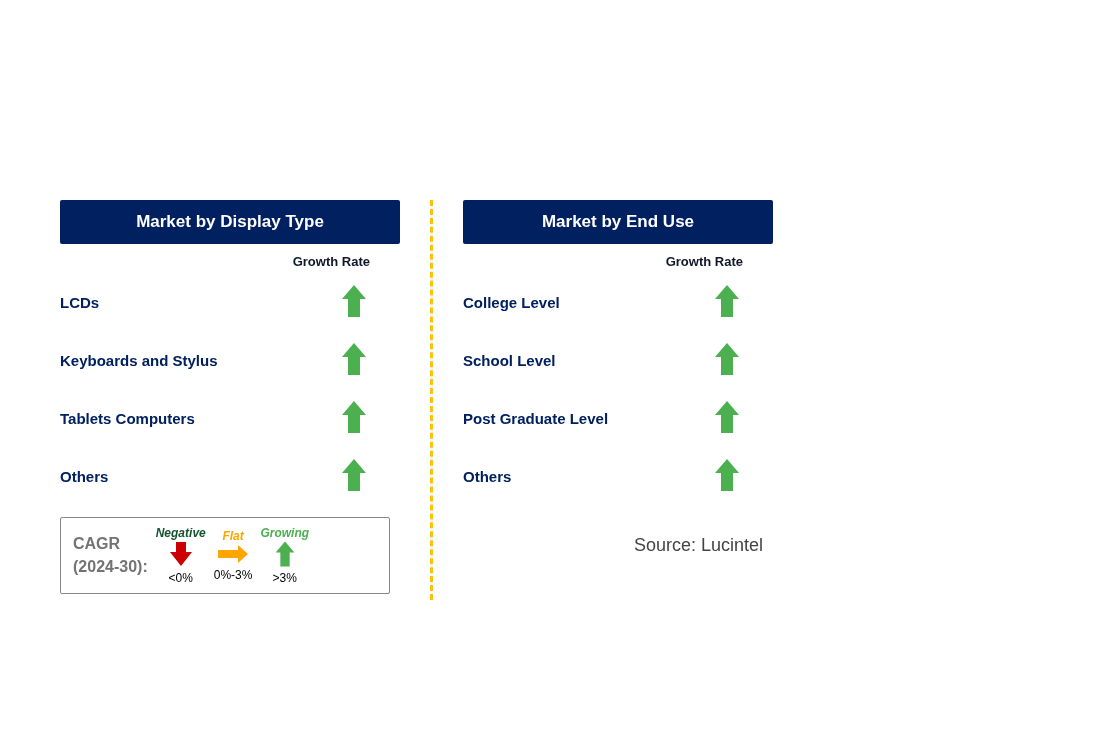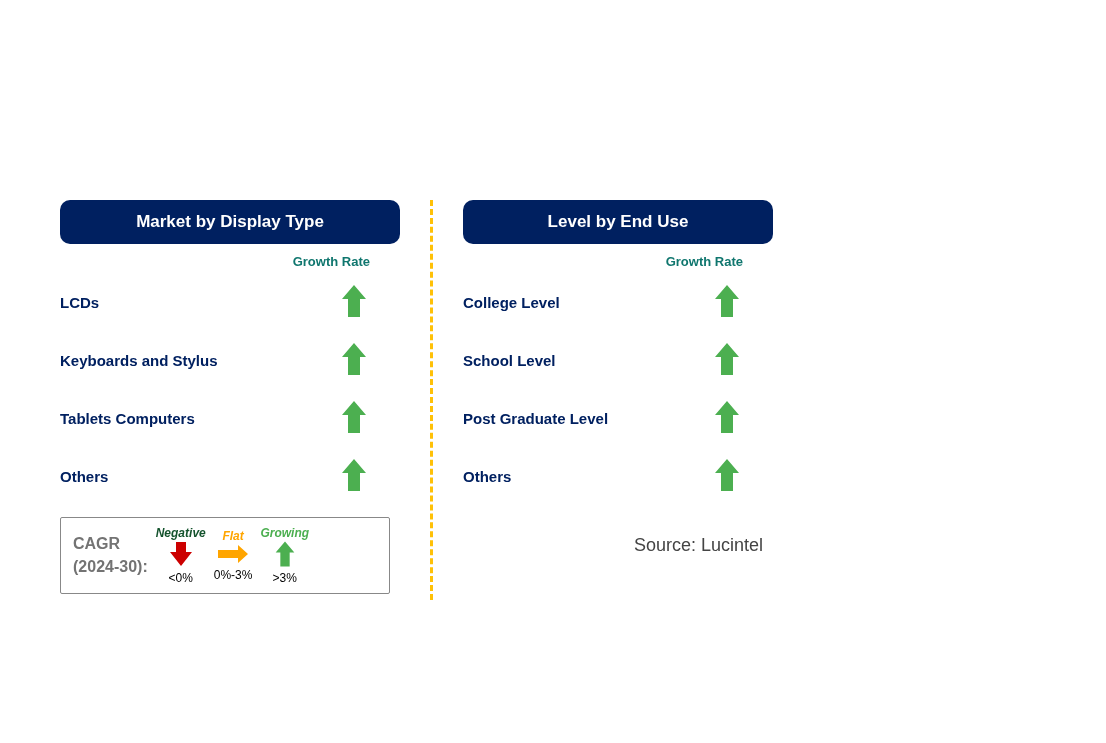--- a/index.html
+++ b/index.html
@@ -24,27 +24,27 @@
       width: 340px;
       position: relative;
     }
     .panel-header {
       background: #002060;
       color: #fff;
       text-align: center;
       font-weight: bold;
       font-size: 17px;
       padding: 12px 16px;
-      border-radius: 10px;
+      border-radius: 2px;
     }
     .growth-rate-label {
       text-align: right;
       font-size: 13px;
       font-weight: bold;
-      color: #0f766e;
+      color: #0f172a;
       padding: 10px 30px 4px 0;
     }
     .row-item {
       display: flex;
       align-items: center;
       justify-content: space-between;
       padding: 10px 30px 10px 0;
       border-bottom: none;
     }
     .row-label {
@@ -195,21 +195,21 @@
           </svg>
         </span>
         <span class="legend-item-range">&gt;3%</span>
       </div>
     </div>
   </div>
 
   <div class="dashed-separator"></div>
 
   <div class="panel panel-right">
-    <div class="panel-header">Level by End Use</div>
+    <div class="panel-header">Market by End Use</div>
     <div class="growth-rate-label">Growth Rate</div>
 
     <div class="row-item">
       <span class="row-label">College Level</span>
       <span class="arrow-icon">
         <svg viewBox="0 0 28 36" width="28" height="36">
           <polygon points="14,2 26,16 20,16 20,34 8,34 8,16 2,16" fill="#4CAF50"></polygon>
         </svg>
       </span>
     </div>

